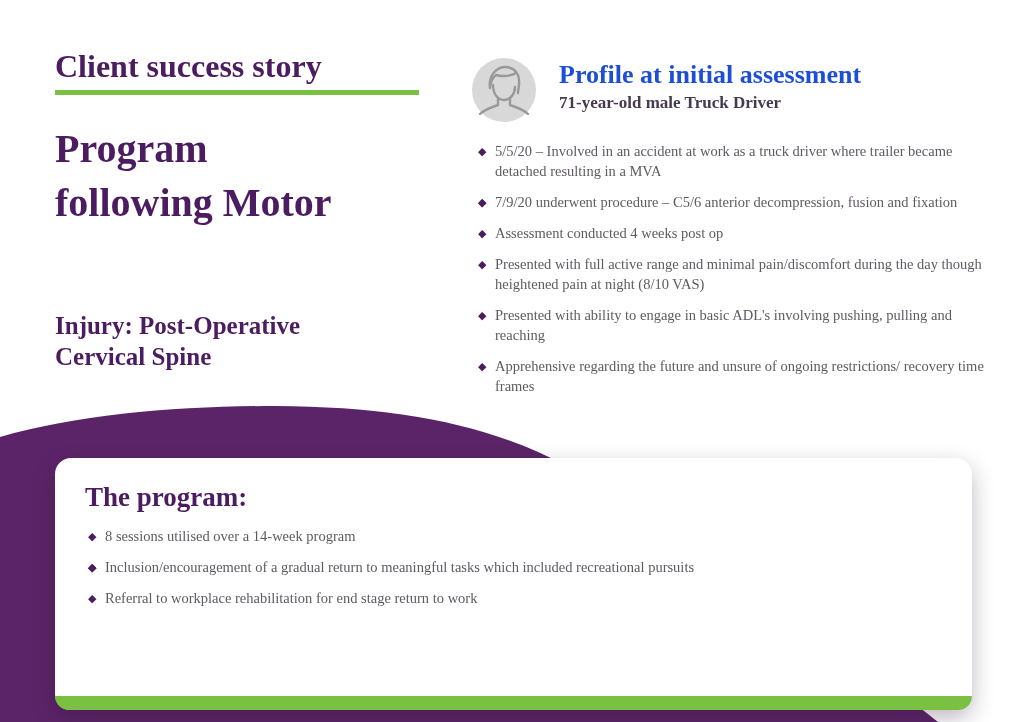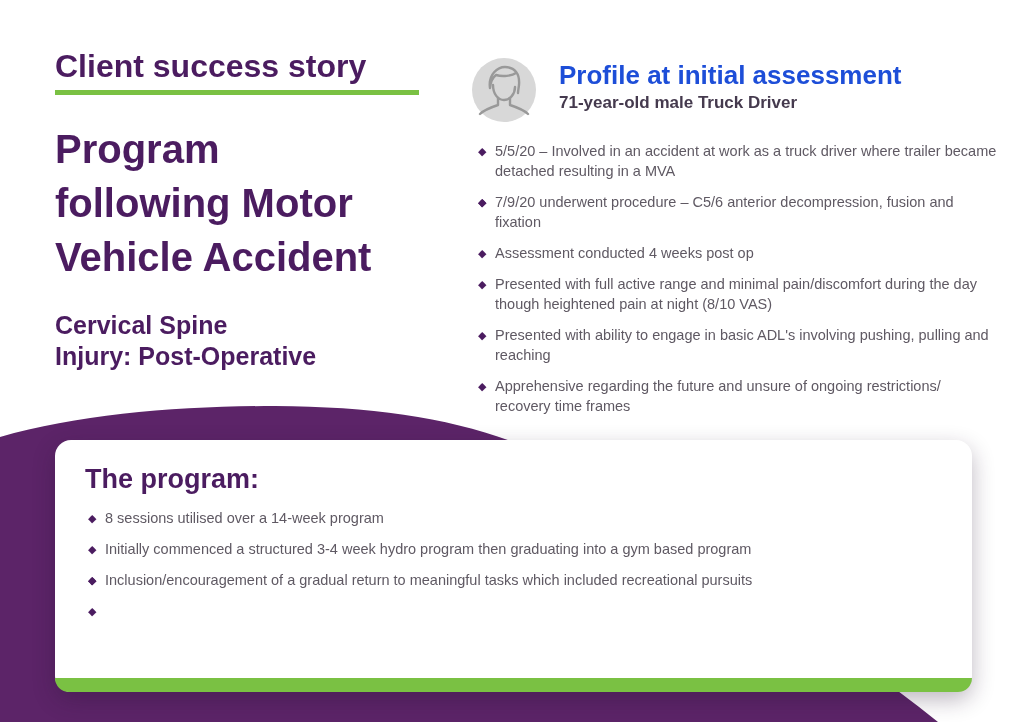--- a/index.html
+++ b/index.html
@@ -1,21 +1,21 @@
 <!DOCTYPE html>
 <html><head>
 <meta charset="utf-8">
 <style>
   html,body{margin:0;padding:0;background:#ffffff;}
   .page{
     position:relative;
     width:1024px;height:722px;
     overflow:hidden;
     background:#ffffff;
-    font-family:Liberation Sans, sans-serif;
+    font-family:Liberation Serif, serif;
   }
   
   .blob-svg{position:absolute;left:0;top:0;width:1024px;height:722px;z-index:0;}
   
   .eyebrow{
     position:absolute;left:55px;top:48px;z-index:2;
     font-size:32px;font-weight:bold;color:#4b1c60;letter-spacing:0px;
   }
   .eyebrow-underline{
     position:absolute;left:55px;top:90px;width:364px;height:5px;
@@ -53,21 +53,21 @@
     padding-left:17px;
     font-size:14.5px;line-height:20px;color:#5f5963;
     margin-bottom:11px;
   }
   ul.bullets li .diamond{
     position:absolute;left:0;top:1px;
     font-size:11px;color:#4b1c60;line-height:18px;
   }
   
   .card{
-    position:absolute;left:55px;top:440px;width:917px;height:252px;z-index:3;
+    position:absolute;left:55px;top:458px;width:917px;height:252px;z-index:3;
     background:#ffffff;border-radius:16px;
     box-shadow:0 8px 22px rgba(40,20,50,0.30);
   }
   .card-green-bar{
     position:absolute;left:0;bottom:0;width:100%;height:14px;
     background:#7ac143;border-radius:0 0 16px 16px;
   }
   .card-heading{
     position:absolute;left:30px;top:24px;
     font-size:27px;font-weight:bold;color:#4b1c60;
@@ -85,26 +85,25 @@
   <svg class="blob-svg" viewBox="0 0 1024 722" aria-hidden="true">
     <path d="M0,437 C 80,414 180,406 275,406 C 430,407 530,434 625,502 C 745,588 855,655 938,722 L 0,722 Z" fill="#5c2468"></path>
   </svg>
 
   <div class="eyebrow">Client success story</div>
   <div class="eyebrow-underline"></div>
 
   <div class="main-title">
     <div>Program</div>
     <div>following Motor</div>
-    <div>Vehicle Accident</div>
   </div>
 
   <div class="subtitle">
+    <div>Injury: Post-Operative</div>
     <div>Cervical Spine</div>
-    <div>Injury: Post-Operative</div>
   </div>
 
   <svg class="avatar" viewBox="0 0 64 64" aria-hidden="true">
     <circle cx="32" cy="32" r="32" fill="#d8d8d8"></circle>
     <g fill="none" stroke="#999999" stroke-width="2.4" stroke-linecap="round" stroke-linejoin="round">
 
       <path d="M18,30 C 16,16 26,9 33,9 C 43,9 48,16 47,27 C 46.5,31 46,33 46,35 M18,30 C 18.5,24 20,20 24,17 C 30,19 40,18 44,15"></path>
 
       <path d="M21,27 C 21,36 26,42 32,42 C 38,42 43,36 43,29"></path>
 
@@ -155,32 +154,32 @@
     <div class="card-heading">The program:</div>
     <ul class="bullets program-bullets">
 
         <li>
           <span class="diamond">◆</span>
           <span>8 sessions utilised over a 14-week program</span>
         </li>
 
         <li>
           <span class="diamond">◆</span>
-          <span>Initially commenced a structured 3-4 week hydro program then graduating into a gym based program</span>
         </li>
 
         <li>
           <span class="diamond">◆</span>
         </li>
 
         <li>
           <span class="diamond">◆</span>
           <span>Inclusion/encouragement of a gradual return to meaningful tasks which included recreational pursuits</span>
         </li>
 
         <li>
           <span class="diamond">◆</span>
+          <span>Referral to workplace rehabilitation for end stage return to work</span>
         </li>
       </ul>
     <div class="card-green-bar"></div>
   </div>
 
 </div>
 
 </body></html>

